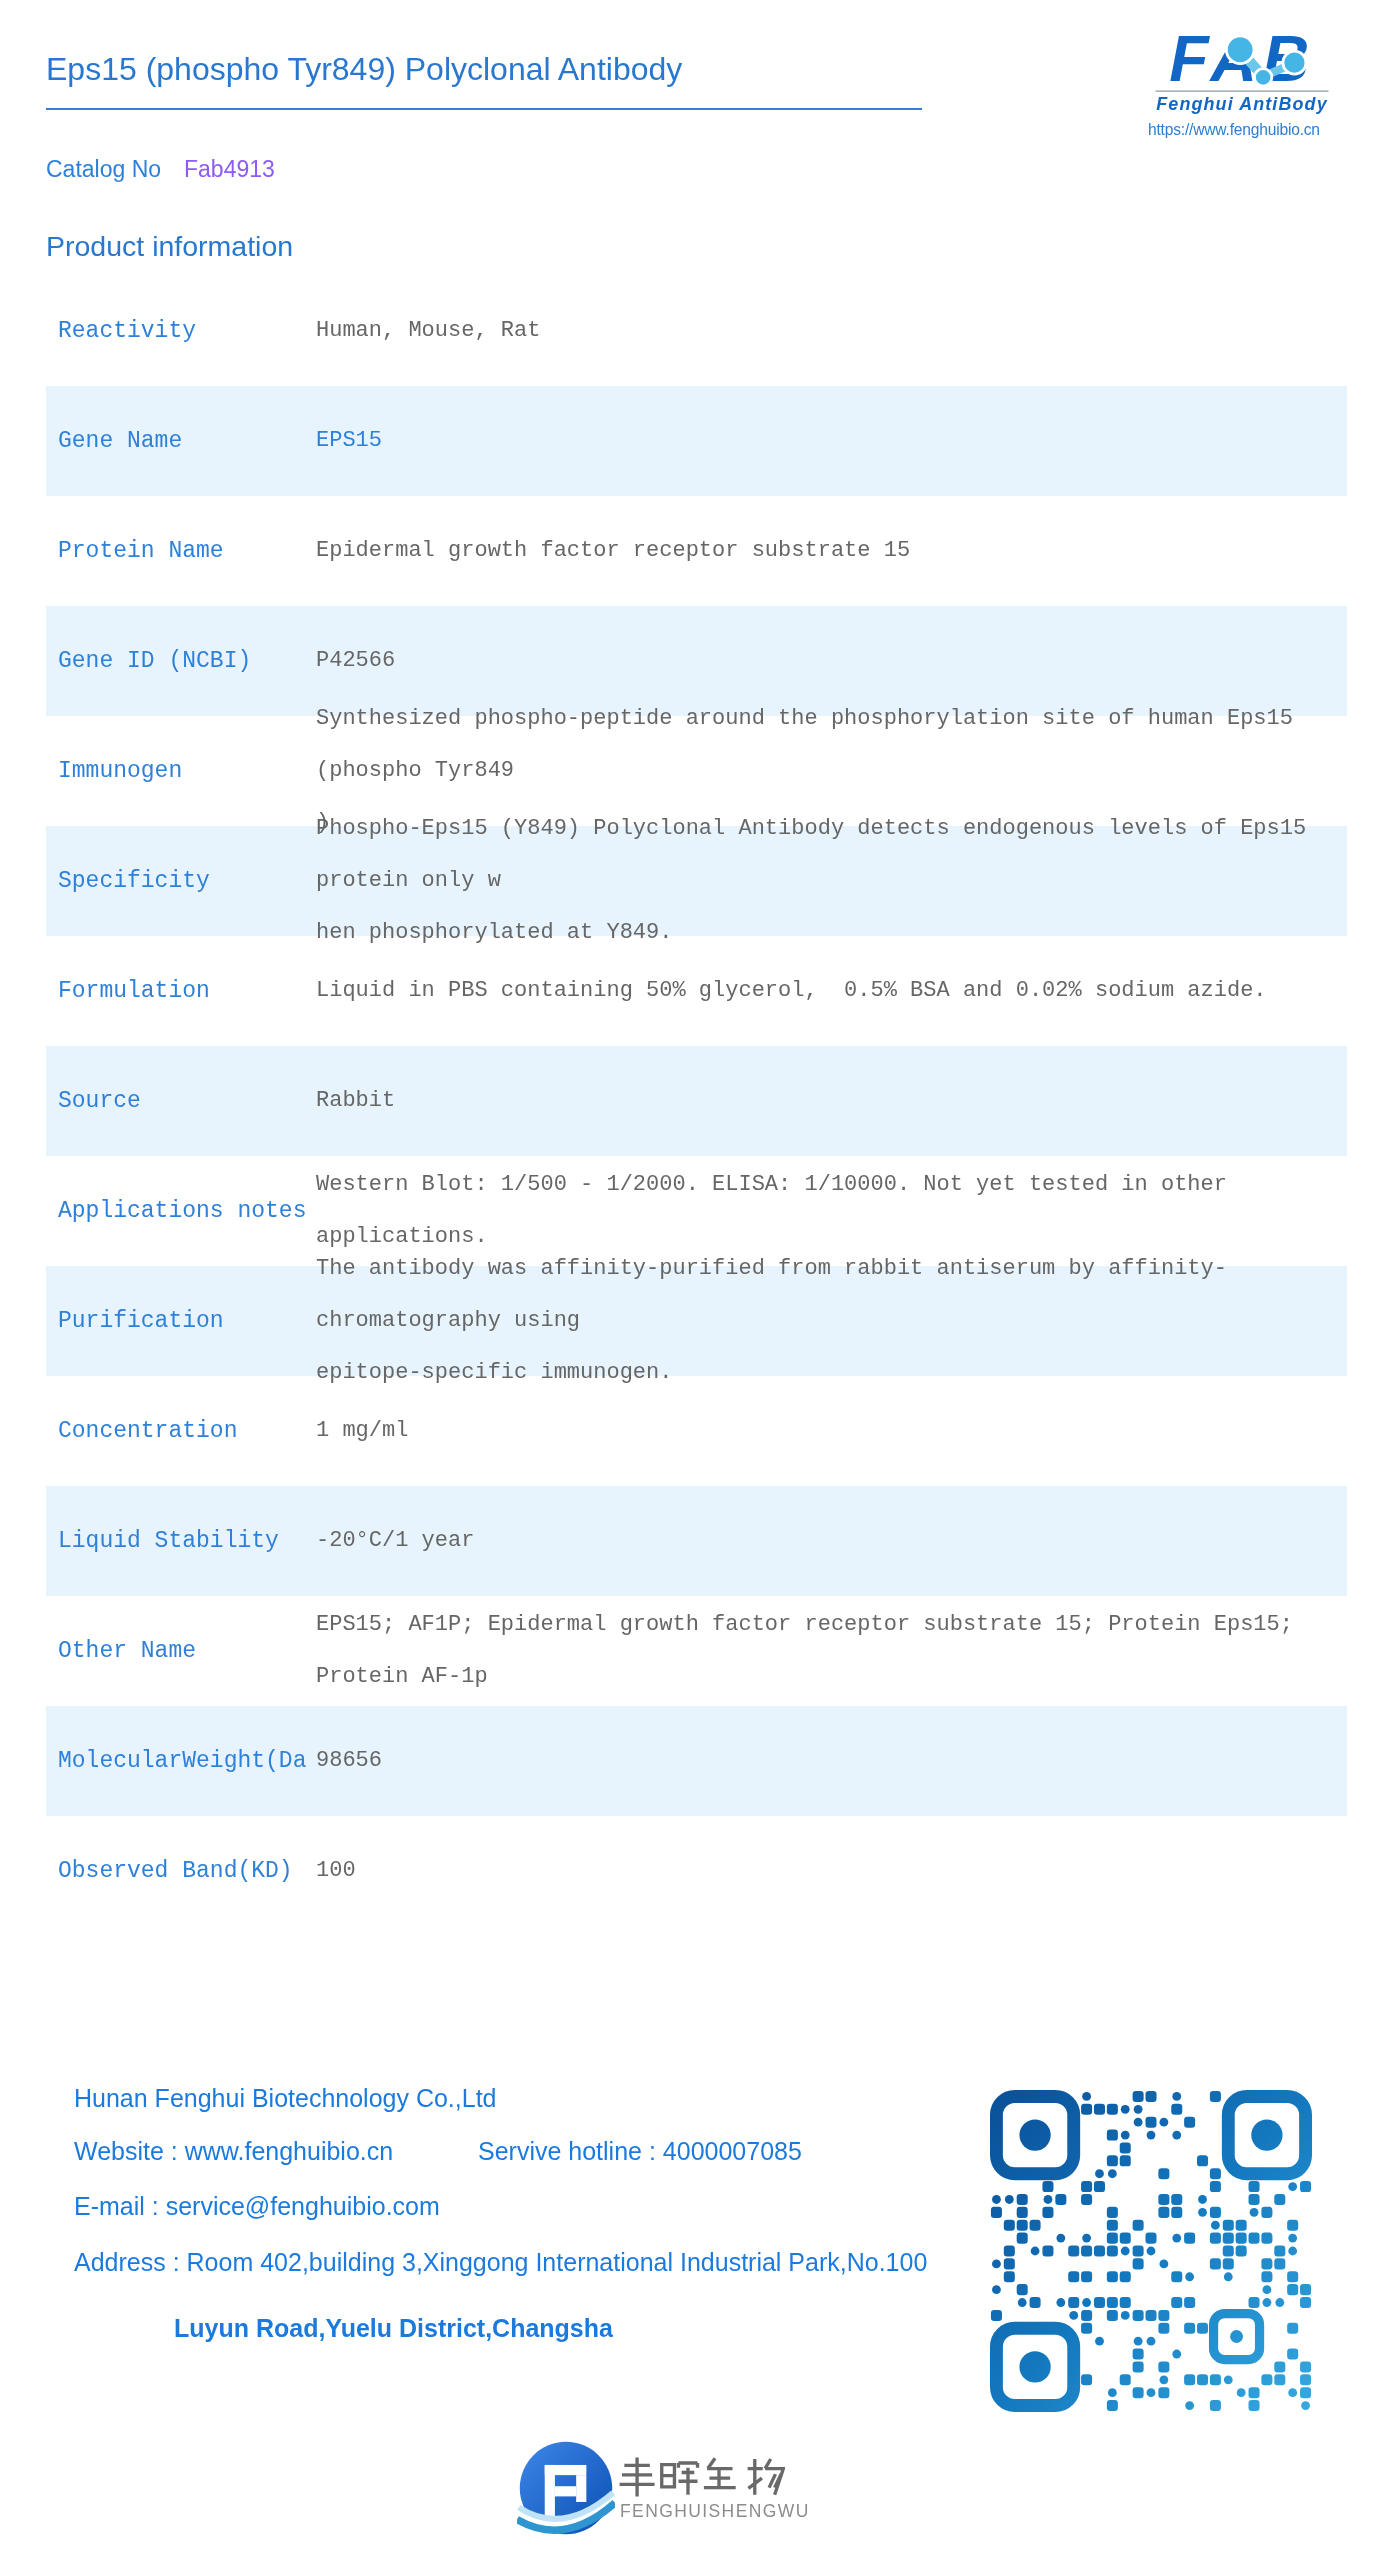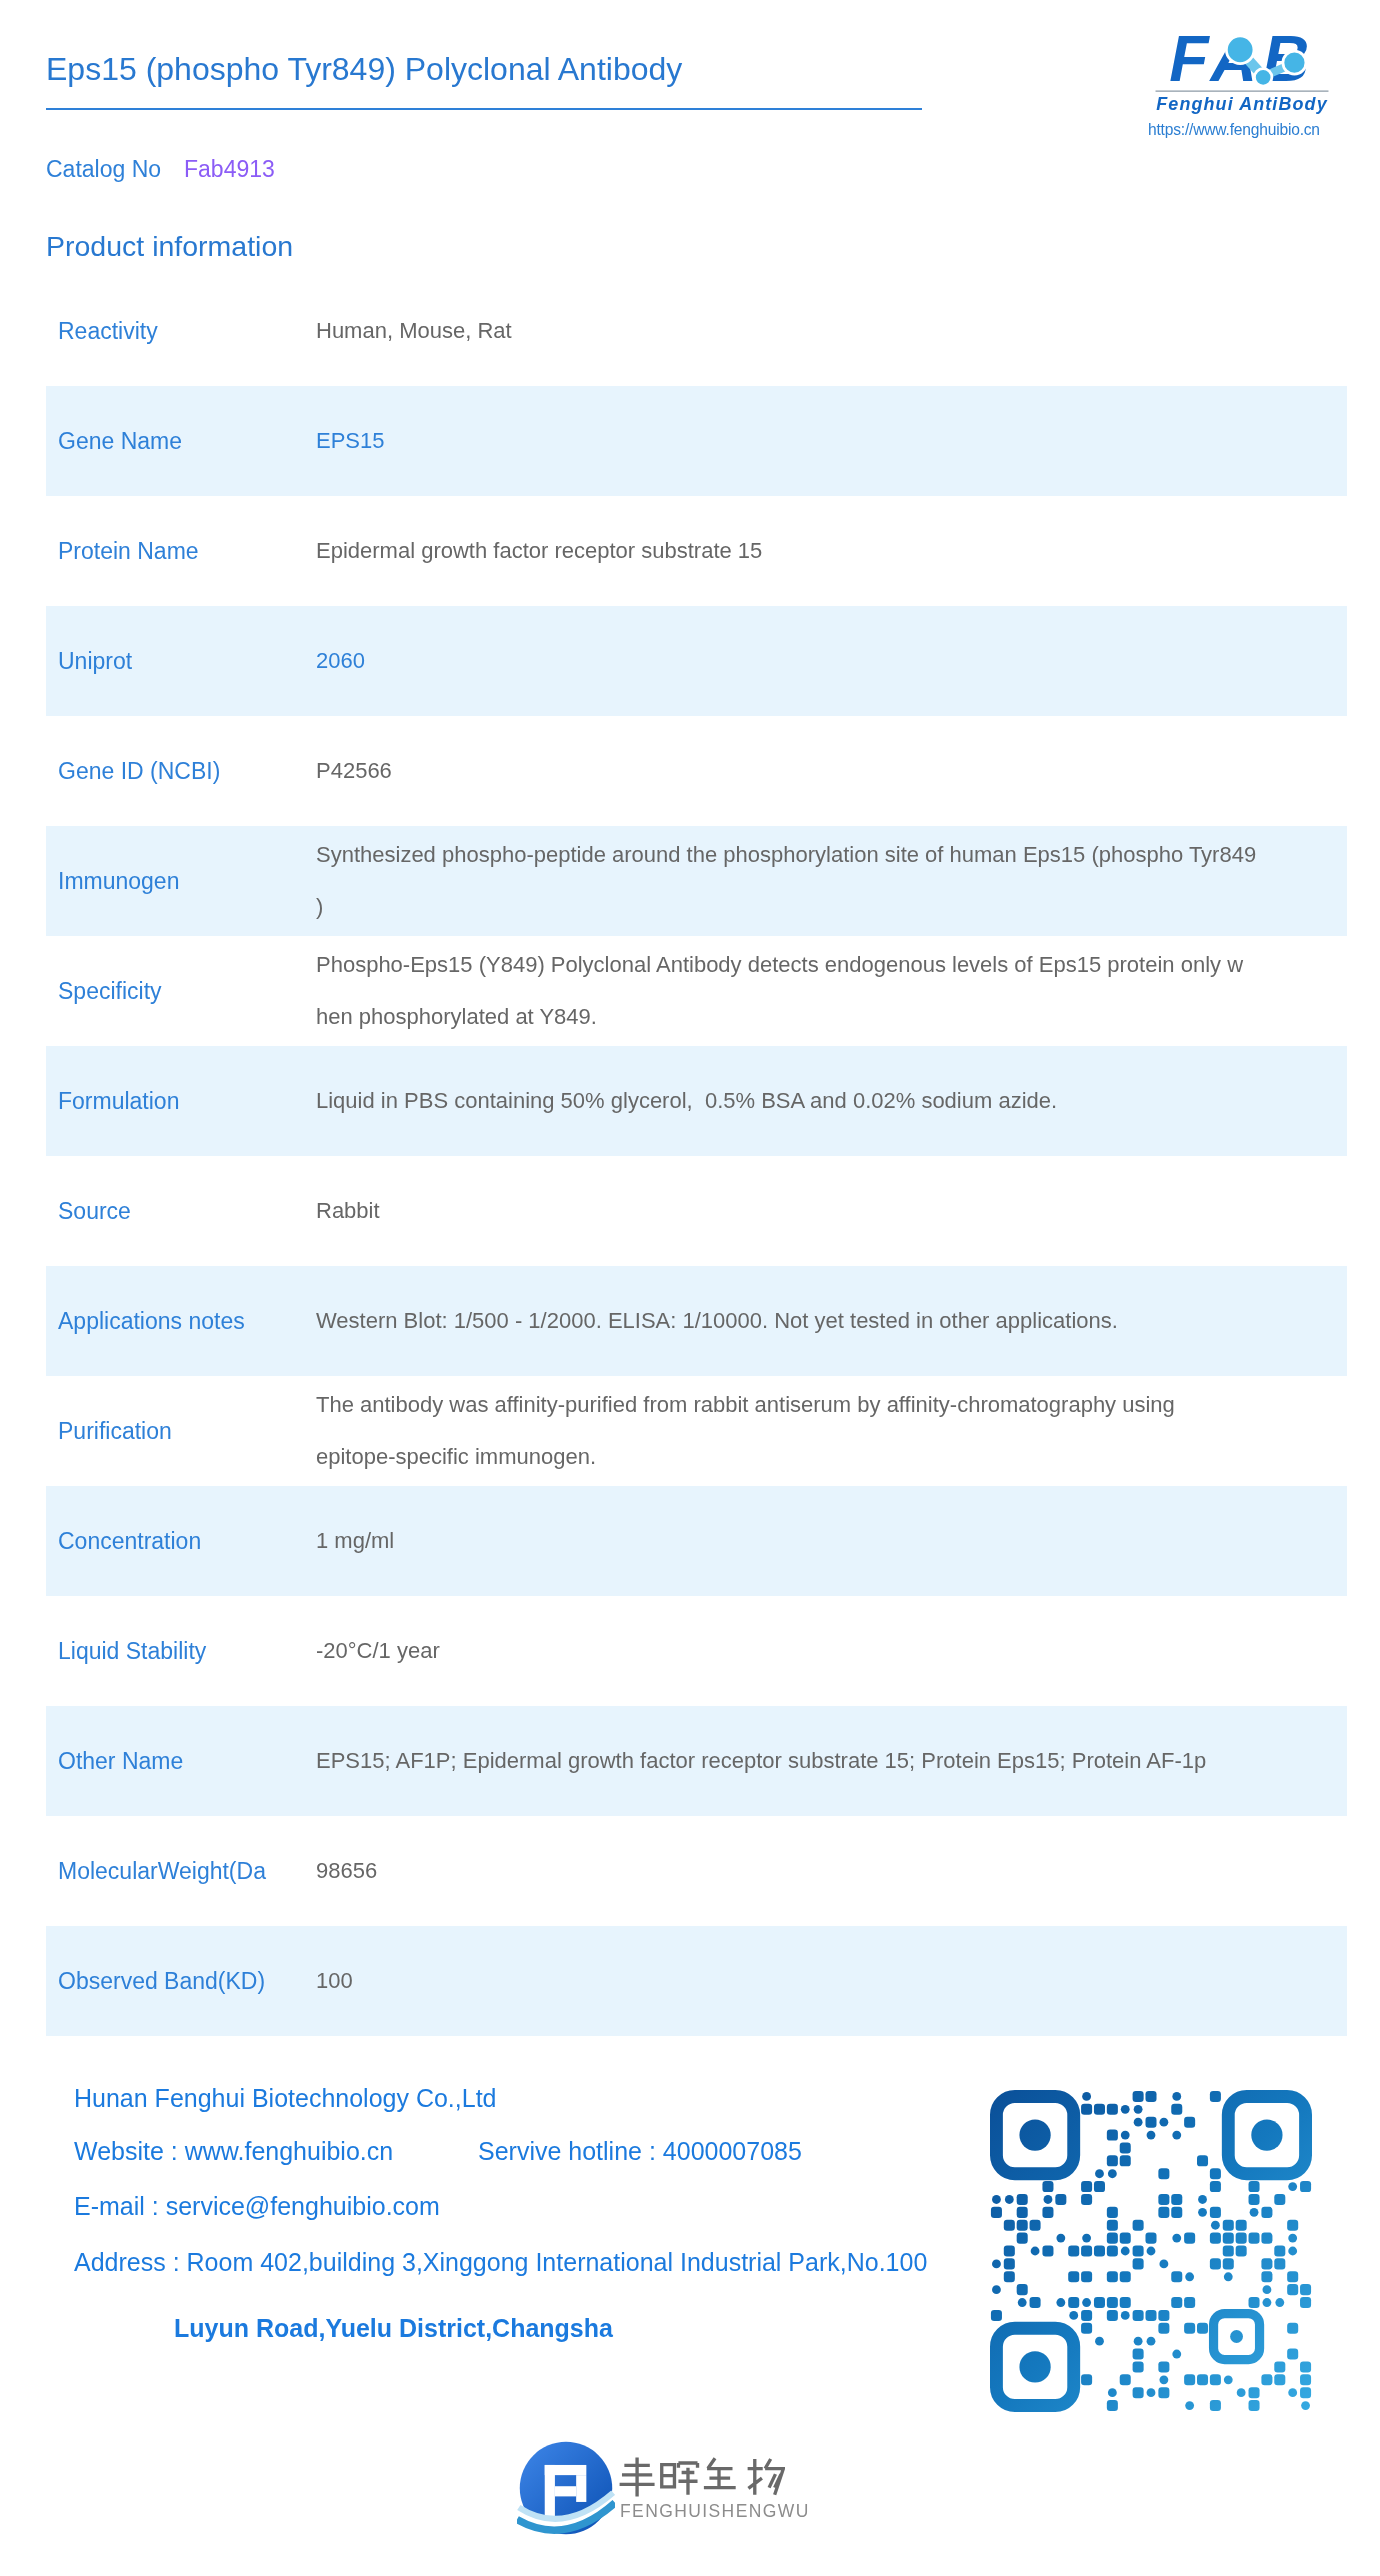--- a/index.html
+++ b/index.html
@@ -13,21 +13,21 @@
 
   .title{left:46px;top:51px;font-size:32px;color:var(--heading);white-space:nowrap;}
   .title-underline{left:46px;top:108px;width:876px;height:1.8px;background:var(--accent);}
 
   .catalog-label{left:46px;top:156px;font-size:23px;color:var(--accent);}
   .catalog-value{left:184px;top:156px;font-size:23px;color:#8b5cf6;}
 
   .section-heading{left:46px;top:230px;font-size:28.5px;color:var(--heading);white-space:nowrap;}
   .section-underline{left:46px;top:276px;width:280px;height:2.8px;background:var(--accent);}
 
-  .ptable{left:46px;top:276px;width:1301px;}
+  .ptable{left:46px;top:276px;width:1301px;font-family:Liberation Mono, monospace;}
   .trow{height:110px;display:flex;align-items:center;background:#fff;}
   .trow:nth-child(even){background:var(--row-bg);}
   .tlabel{width:270px;padding-left:12px;font-size:23px;color:var(--accent);flex:none;}
   .tvalue{width:1005px;font-size:22px;color:var(--text-gray);line-height:52px;white-space:pre-wrap;flex:none;}
   .tvalue.accent{color:var(--accent);}
 
   .logo-block{left:1148px;top:24px;}
   .logo-url{left:1148px;top:121px;font-size:15.6px;letter-spacing:-0.2px;color:#2b7ed2;white-space:nowrap;}
 
   .footer-line{font-size:25px;color:var(--footer-blue);white-space:nowrap;}
@@ -76,24 +76,20 @@
         <div class="tlabel">Reactivity</div>
         <div class="tvalue">Human, Mouse, Rat</div>
       </div>
       <div class="trow">
         <div class="tlabel">Gene Name</div>
         <div class="tvalue accent">EPS15</div>
       </div>
       <div class="trow">
         <div class="tlabel">Protein Name</div>
         <div class="tvalue">Epidermal growth factor receptor substrate 15</div>
-      </div>
-      <div class="trow">
-        <div class="tlabel">Uniprot</div>
-        <div class="tvalue accent">2060</div>
       </div>
       <div class="trow">
         <div class="tlabel">Gene ID (NCBI)</div>
         <div class="tvalue">P42566</div>
       </div>
       <div class="trow">
         <div class="tlabel">Immunogen</div>
         <div class="tvalue">Synthesized phospho-peptide around the phosphorylation site of human Eps15 (phospho Tyr849
 )</div>
       </div>

